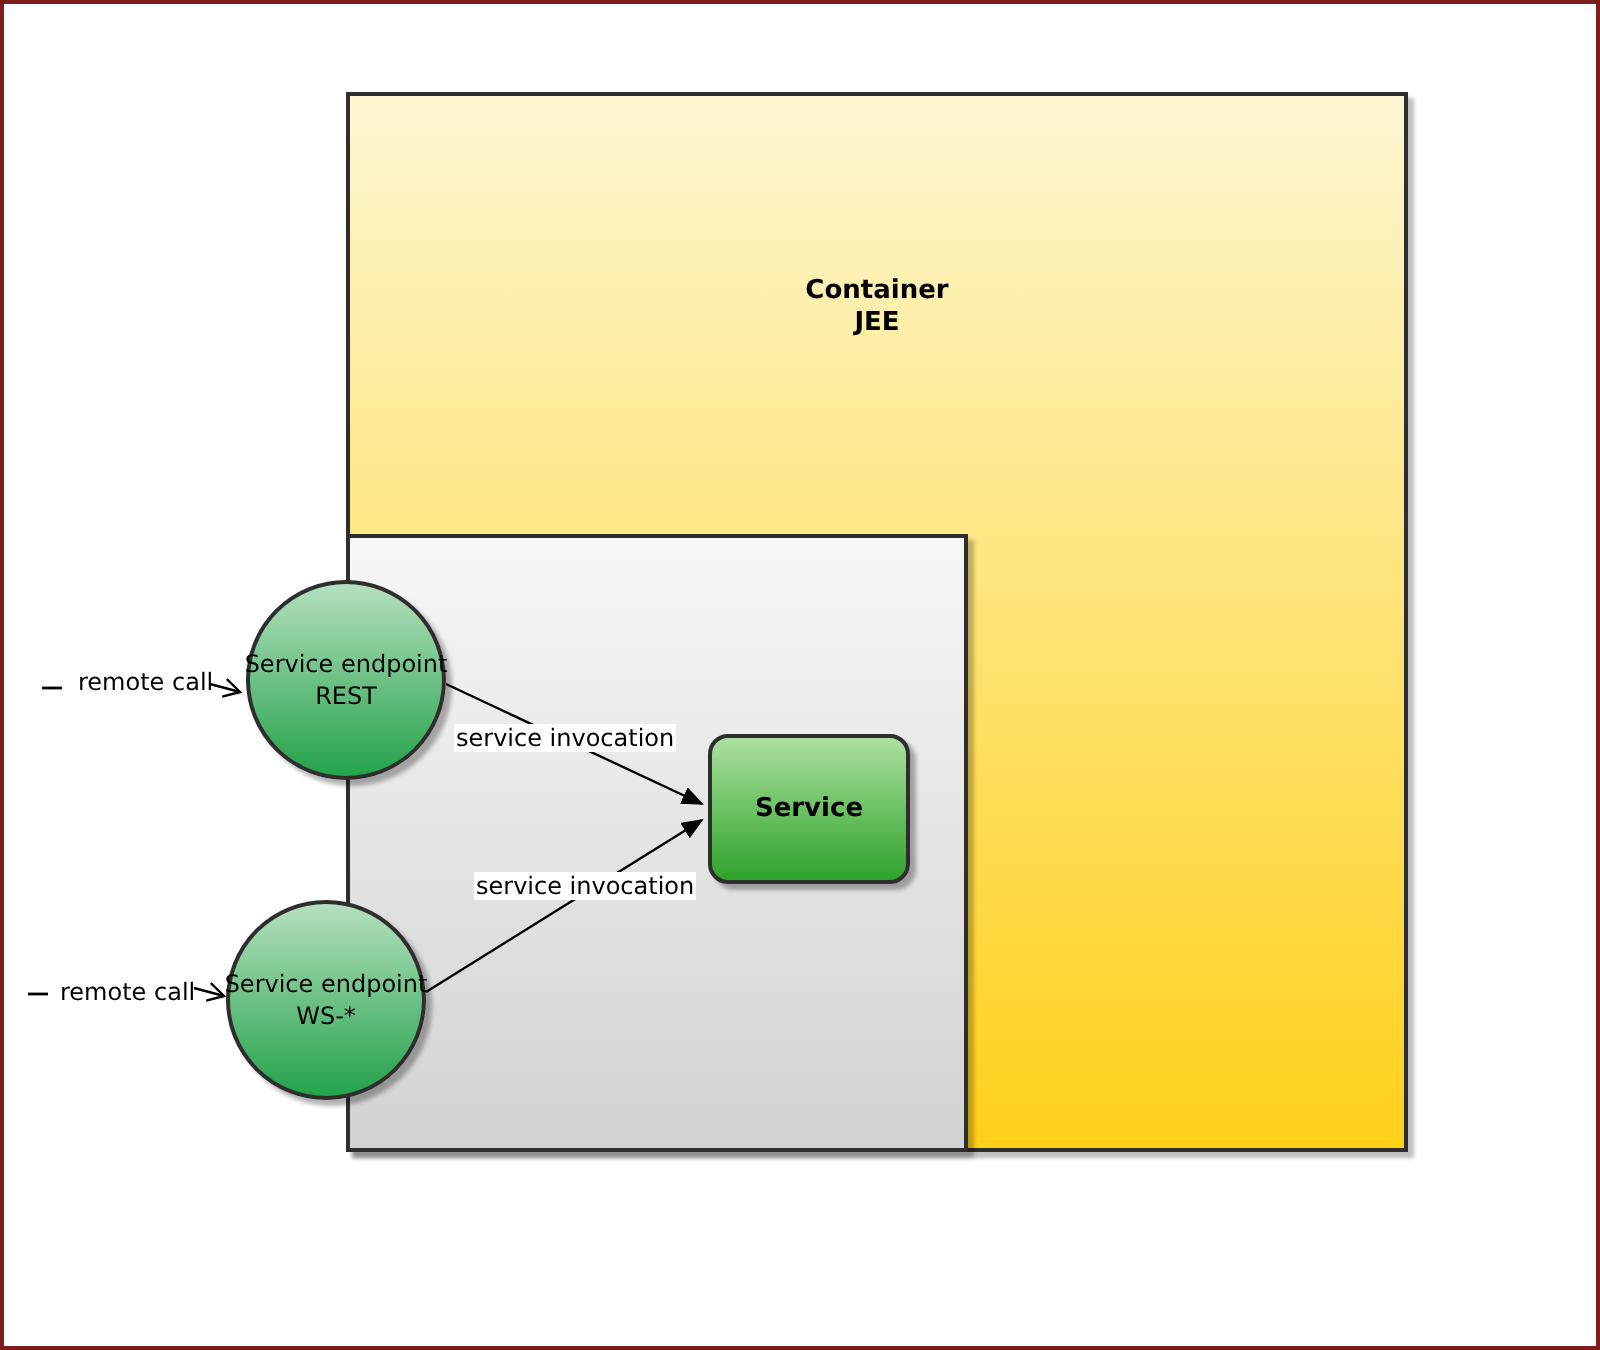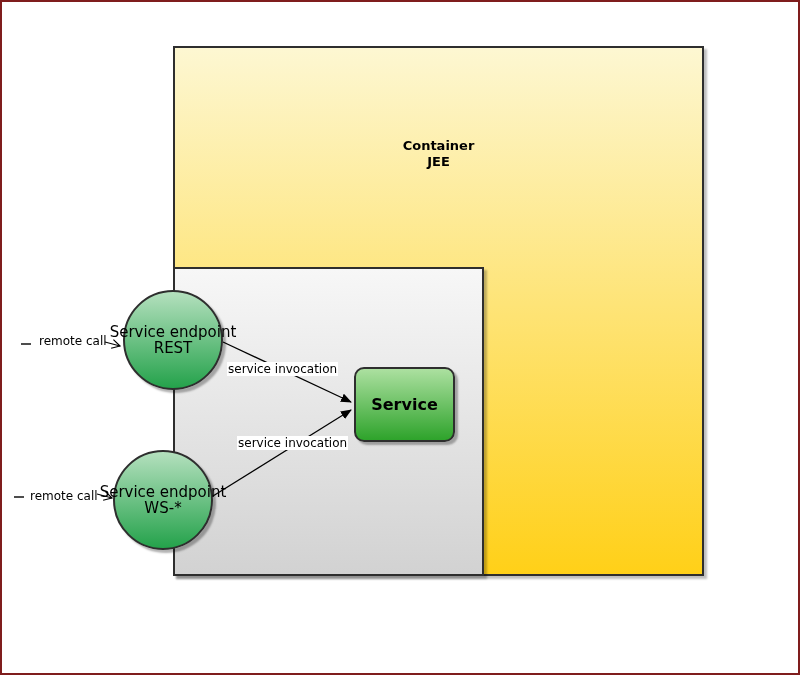--- a/index.html
+++ b/index.html
@@ -17,28 +17,28 @@
   .deployment-box{
     left:171px;top:265px;width:311px;height:309px;
     background:linear-gradient(to bottom,var(--deployment-top,#f7f7f7),var(--deployment-bottom,#d2d2d2));
     box-shadow:3px 3px 2px rgba(0,0,0,0.25);
   }
   .service-box{
     left:352px;top:365px;width:101px;height:75px;border-radius:10px;
     background:linear-gradient(to bottom,var(--service-top,#ace0a0),var(--service-bottom,#2ea32b));
     box-shadow:3px 3px 2px rgba(0,0,0,0.3);
     display:flex;align-items:center;justify-content:center;
-    font-weight:bold;font-size:16px;
+    font-weight:bold;font-size:13px;
   }
   .endpoint{
     border-radius:50%;width:100px;height:100px;
     background:linear-gradient(to bottom,var(--endpoint-top,#b4e0be),var(--endpoint-bottom,#24a24b));
     box-shadow:3px 3px 2px rgba(0,0,0,0.3);
     display:flex;flex-direction:column;align-items:center;justify-content:center;
-    font-size:15px;line-height:16px;text-align:center;
+    font-size:12px;line-height:16px;text-align:center;
   }
   .endpoint div{white-space:nowrap;}
   .endpoint-1{left:121px;top:288px;}
   .endpoint-2{left:111px;top:448px;}
   .hdr{position:absolute;text-align:center;font-weight:bold;font-size:13px;line-height:16px;}
   .container-hdr{left:171px;top:136px;width:531px;}
   .deployment-hdr{left:306px;top:291px;width:200px;}
   .edge-label{
     position:absolute;font-size:12px;line-height:14px;white-space:nowrap;
     background:var(--label-bg,#fff);padding:0 1px;

